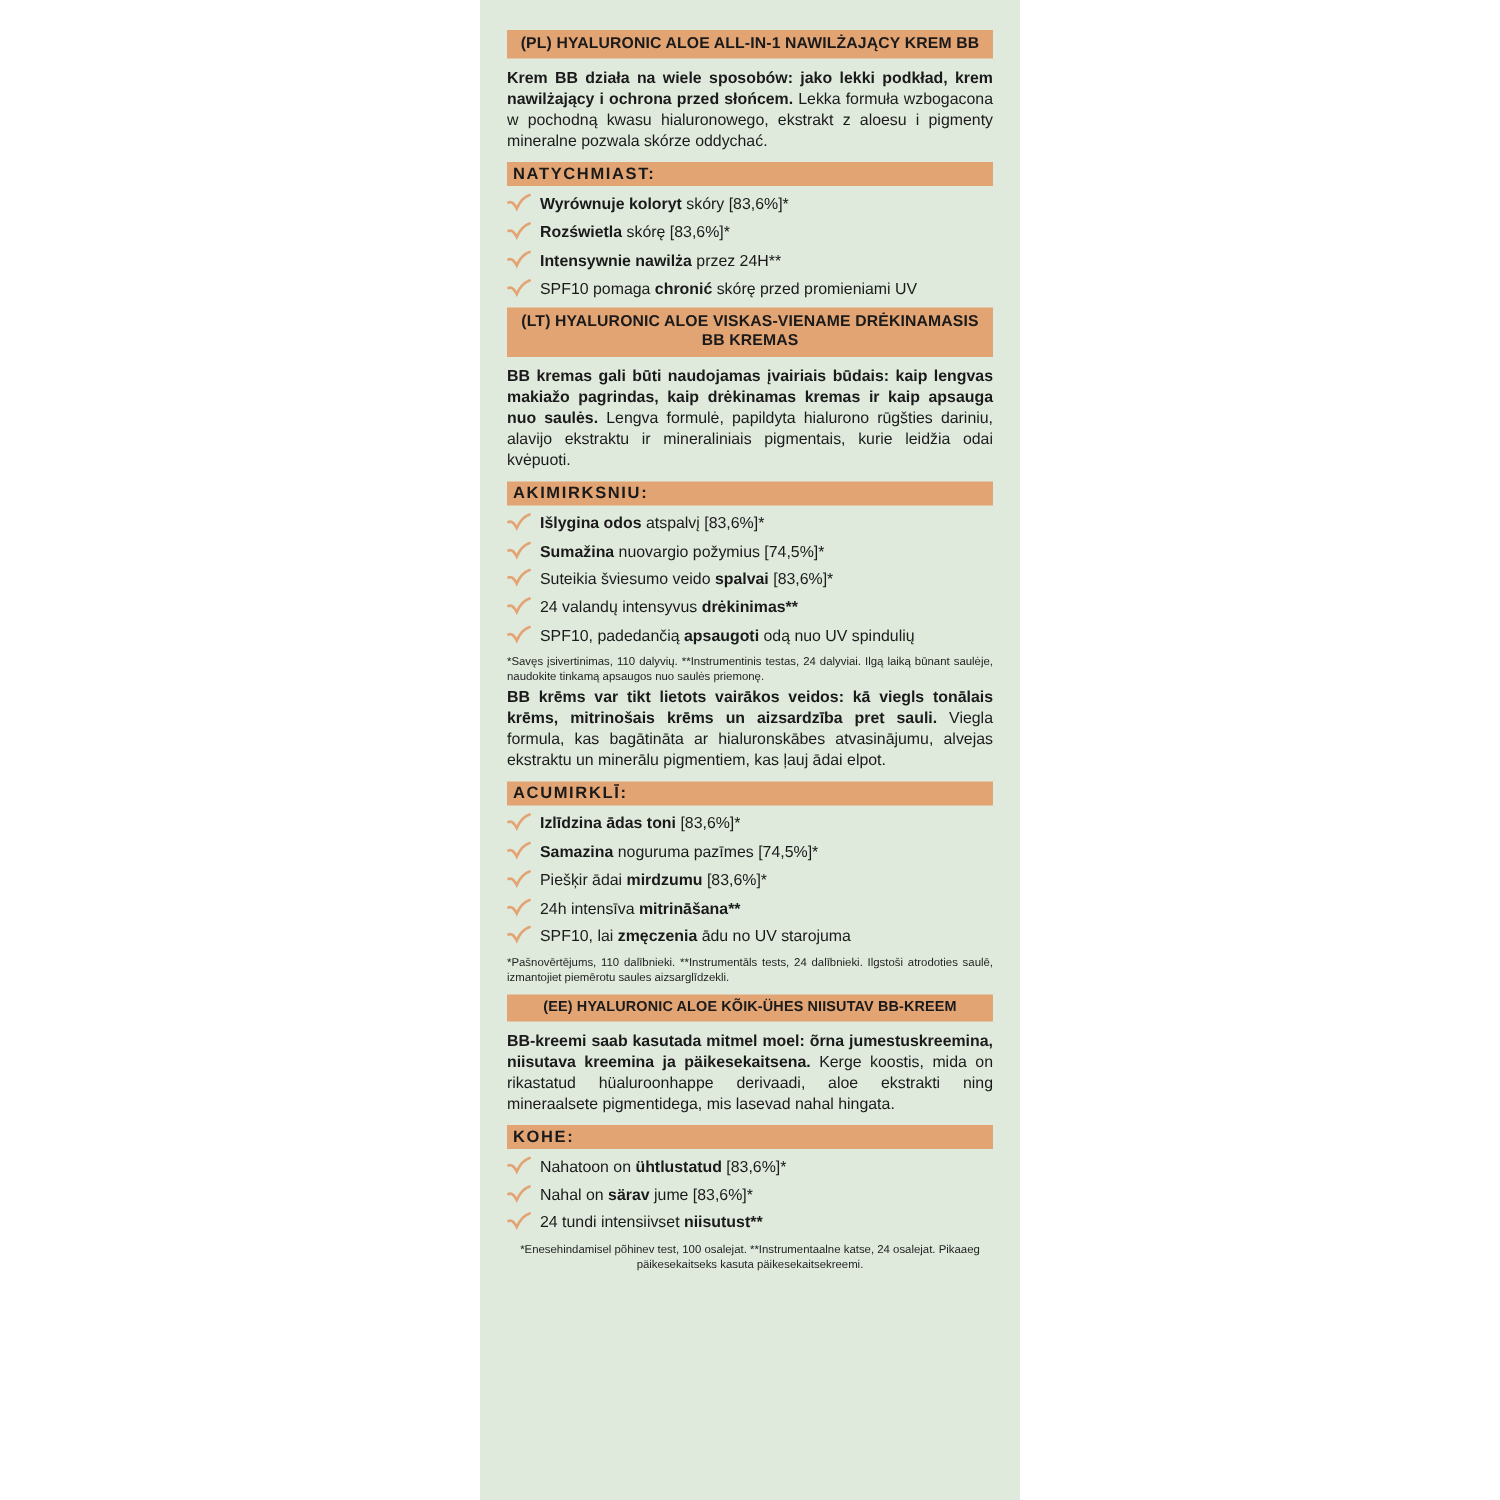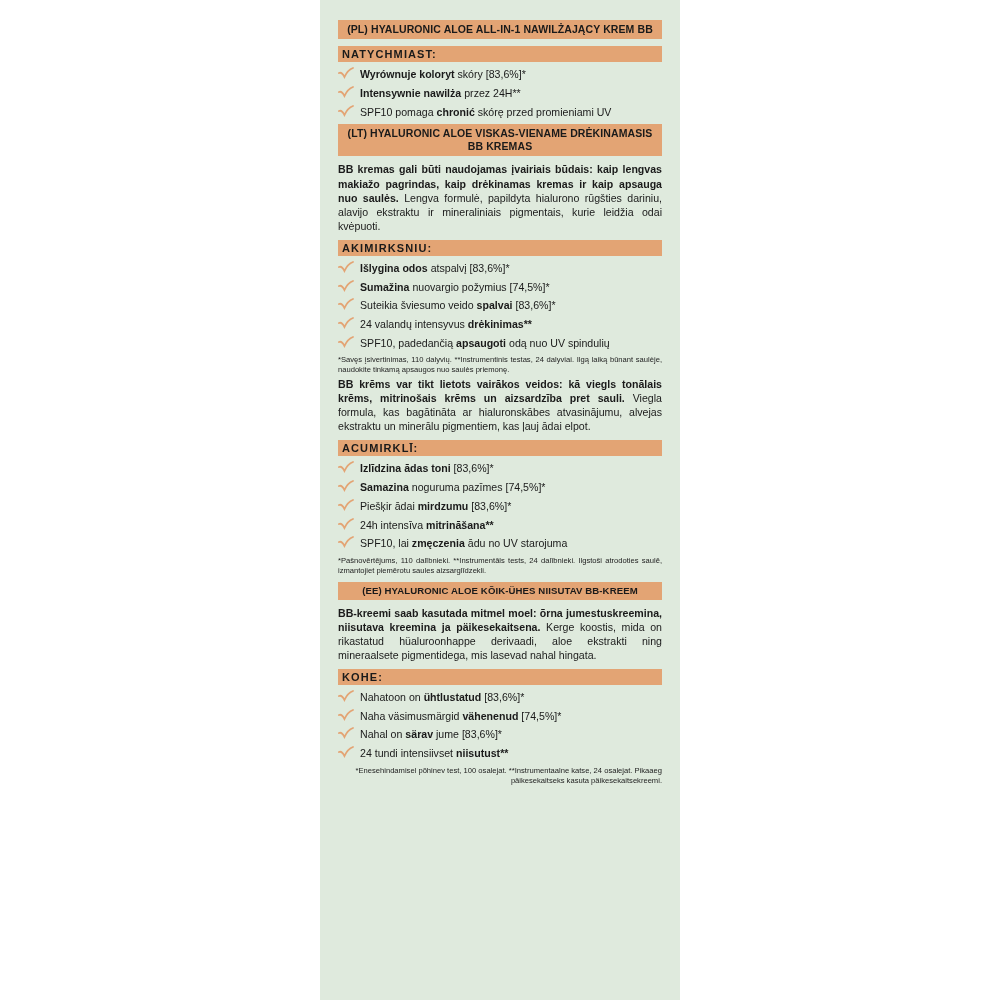--- a/index.html
+++ b/index.html
@@ -90,38 +90,45 @@
     font-weight: bold;
   }
   .footnote {
     font-size: 7.6px;
     line-height: 1.3;
     color: #222;
     text-align: justify;
     margin: 2px 0 0 0;
   }
   .footnote.center {
-    text-align: right;
+    text-align: center;
   }
 </style>
 </head>
 <body>
 
 <div class="page">
   <div class="panel">
 
     <div class="lang-block">
       <div class="banner">(PL) HYALURONIC ALOE ALL-IN-1 NAWILŻAJĄCY KREM BB</div>
+      <p class="intro"><b>Krem BB działa na wiele sposobów: jako lekki podkład, krem nawilżający i ochrona przed słońcem.</b><span> Lekka formuła wzbogacona w pochodną kwasu hialuronowego, ekstrakt z aloesu i pigmenty mineralne pozwala skórze oddychać.</span></p>
       <div class="subbanner">NATYCHMIAST:</div>
       <ul class="benefits">
         <li>
           <span class="tick"><svg width="16" height="13" viewBox="0 0 16 13">
                 <path d="M1 6 C3 5, 5 7, 6.5 10 C8.5 5.5, 12 2, 15 1" fill="none" stroke="#e3a474" stroke-width="1.8" stroke-linecap="round"></path>
               </svg></span>
           <b>Wyrównuje koloryt</b><span> skóry [83,6%]*</span>
+        </li>
+        <li>
+          <span class="tick"><svg width="16" height="13" viewBox="0 0 16 13">
+                <path d="M1 6 C3 5, 5 7, 6.5 10 C8.5 5.5, 12 2, 15 1" fill="none" stroke="#e3a474" stroke-width="1.8" stroke-linecap="round"></path>
+              </svg></span>
+          <b>Rozświetla</b><span> skórę [83,6%]*</span>
         </li>
         <li>
           <span class="tick"><svg width="16" height="13" viewBox="0 0 16 13">
                 <path d="M1 6 C3 5, 5 7, 6.5 10 C8.5 5.5, 12 2, 15 1" fill="none" stroke="#e3a474" stroke-width="1.8" stroke-linecap="round"></path>
               </svg></span>
           <b>Intensywnie nawilża</b><span> przez 24H**</span>
         </li>
         <li>
           <span class="tick"><svg width="16" height="13" viewBox="0 0 16 13">
                 <path d="M1 6 C3 5, 5 7, 6.5 10 C8.5 5.5, 12 2, 15 1" fill="none" stroke="#e3a474" stroke-width="1.8" stroke-linecap="round"></path>
@@ -216,26 +223,20 @@
         <li>
           <span class="tick"><svg width="16" height="13" viewBox="0 0 16 13">
                 <path d="M1 6 C3 5, 5 7, 6.5 10 C8.5 5.5, 12 2, 15 1" fill="none" stroke="#e3a474" stroke-width="1.8" stroke-linecap="round"></path>
               </svg></span>
           <span>Nahatoon on </span><b>ühtlustatud</b><span> [83,6%]*</span>
         </li>
         <li>
           <span class="tick"><svg width="16" height="13" viewBox="0 0 16 13">
                 <path d="M1 6 C3 5, 5 7, 6.5 10 C8.5 5.5, 12 2, 15 1" fill="none" stroke="#e3a474" stroke-width="1.8" stroke-linecap="round"></path>
               </svg></span>
-          <span>Naha väsimusmärgid </span><b>vähenenud</b><span> [74,5%]*</span>
-        </li>
-        <li>
-          <span class="tick"><svg width="16" height="13" viewBox="0 0 16 13">
-                <path d="M1 6 C3 5, 5 7, 6.5 10 C8.5 5.5, 12 2, 15 1" fill="none" stroke="#e3a474" stroke-width="1.8" stroke-linecap="round"></path>
-              </svg></span>
           <span>Nahal on </span><b>särav</b><span> jume [83,6%]*</span>
         </li>
         <li>
           <span class="tick"><svg width="16" height="13" viewBox="0 0 16 13">
                 <path d="M1 6 C3 5, 5 7, 6.5 10 C8.5 5.5, 12 2, 15 1" fill="none" stroke="#e3a474" stroke-width="1.8" stroke-linecap="round"></path>
               </svg></span>
           <span>24 tundi intensiivset </span><b>niisutust**</b><span></span>
         </li>
       </ul>
       <p class="footnote center">*Enesehindamisel põhinev test, 100 osalejat. **Instrumentaalne katse, 24 osalejat. Pikaaeg päikesekaitseks kasuta päikesekaitsekreemi.</p>

